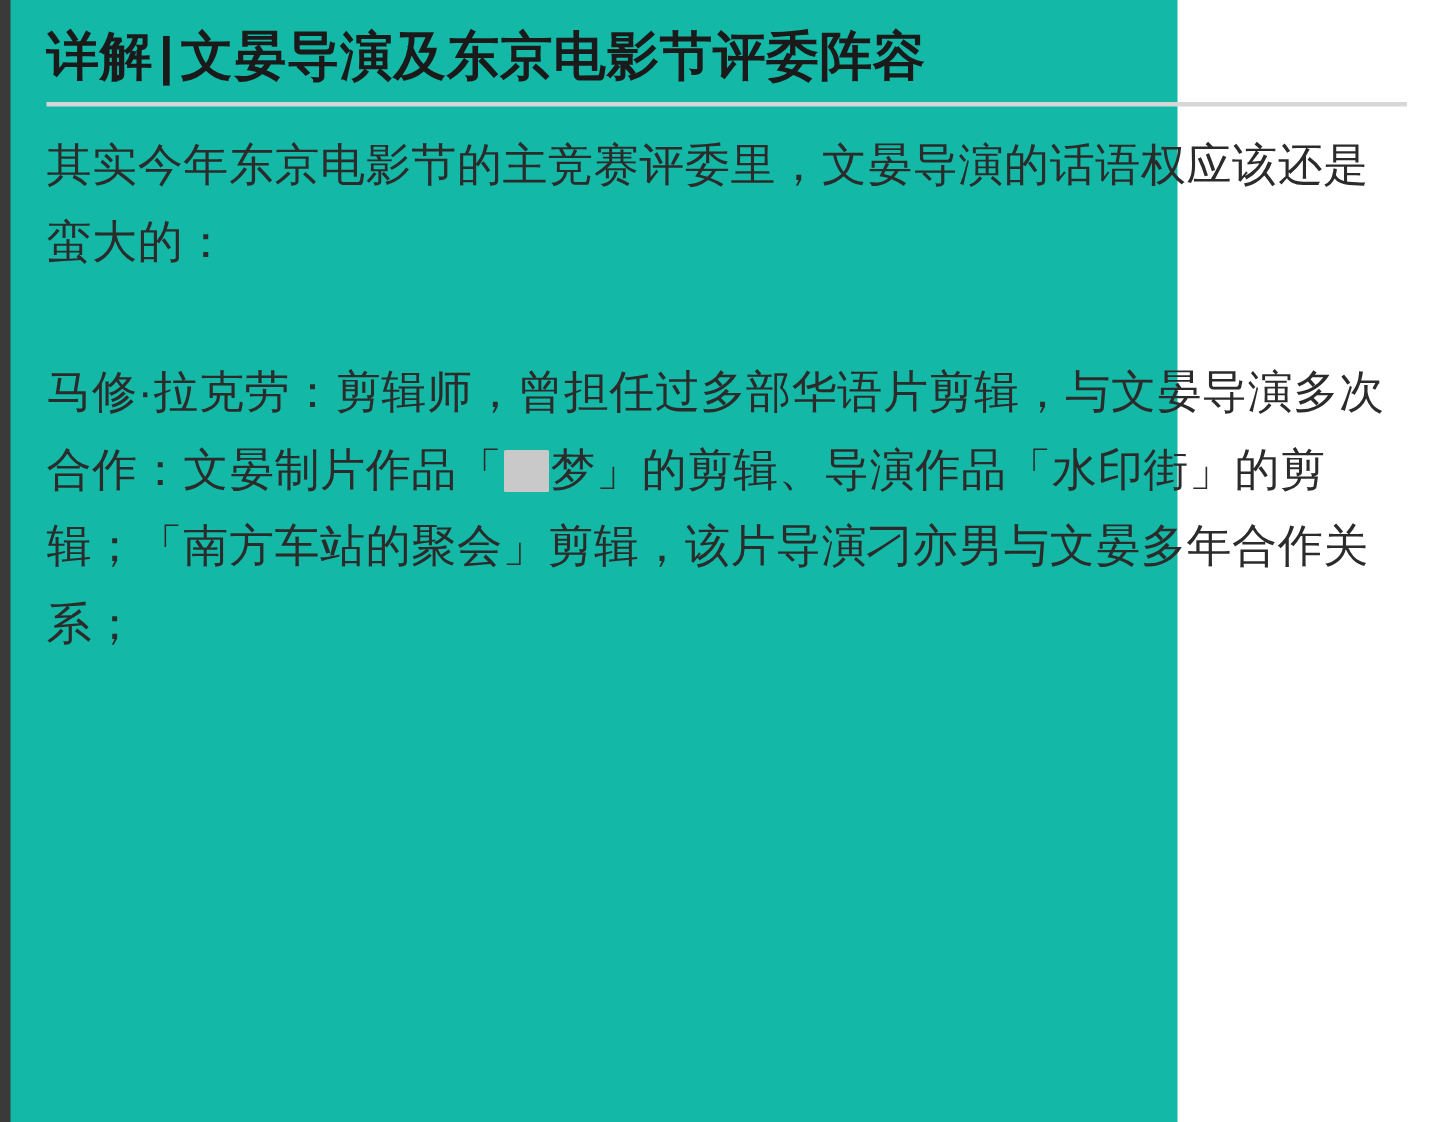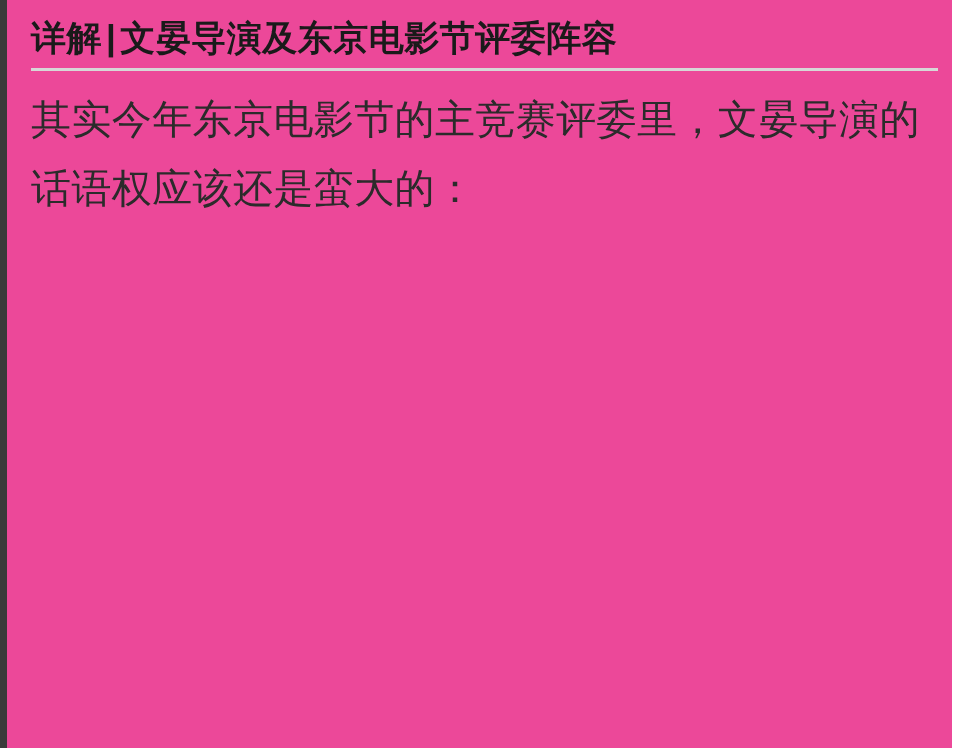--- a/index.html
+++ b/index.html
@@ -8,23 +8,23 @@
     background: #ffffff;
   }
   body {
     width: 960px;
     height: 748px;
     font-family: "Liberation Sans", "DejaVu Sans", sans-serif;
     overflow: hidden;
   }
   .page {
     position: relative;
-    width: 952px;
+    width: 785px;
     height: 748px;
-    background: #ec4899;
+    background: #14b8a6;
     box-sizing: border-box;
   }
   .left-rule {
     position: absolute;
     left: 0;
     top: 0;
     width: 7px;
     height: 748px;
     background: #3a3a3a;
   }
@@ -48,21 +48,21 @@
   }
   .headline .sep {
     padding: 0 4px;
   }
   .rule {
     height: 3px;
     background: #d7d7d7;
     margin: 6px 0 14px 0;
   }
   .para {
-    font-size: 40px;
+    font-size: 30px;
     color: #2b2b2b;
     line-height: 1.72;
     margin: 0;
     letter-spacing: 0.4px;
     word-break: break-all;
   }
   .para + .para {
     margin-top: 48px;
   }
   .redacted {
@@ -85,16 +85,17 @@
   <div class="content">
 
     <h1 class="headline">
       <span>详解</span><span class="sep">|</span><span>文晏导演及东京电影节评委阵容</span>
     </h1>
 
     <div class="rule"></div>
 
     <p class="para">其实今年东京电影节的主竞赛评委里，文晏导演的话语权应该还是蛮大的：</p>
 
+    <p class="para"><span>马修·拉克劳：剪辑师，曾担任过多部华语片剪辑，与文晏导演多次合作：文晏制片作品「</span><span class="redacted"></span><span>梦」的剪辑、导演作品「水印街」的剪辑；「南方车站的聚会」剪辑，该片导演刁亦男与文晏多年合作关系；</span></p>
 
 
   </div>
 </div>
 
 </body></html>

